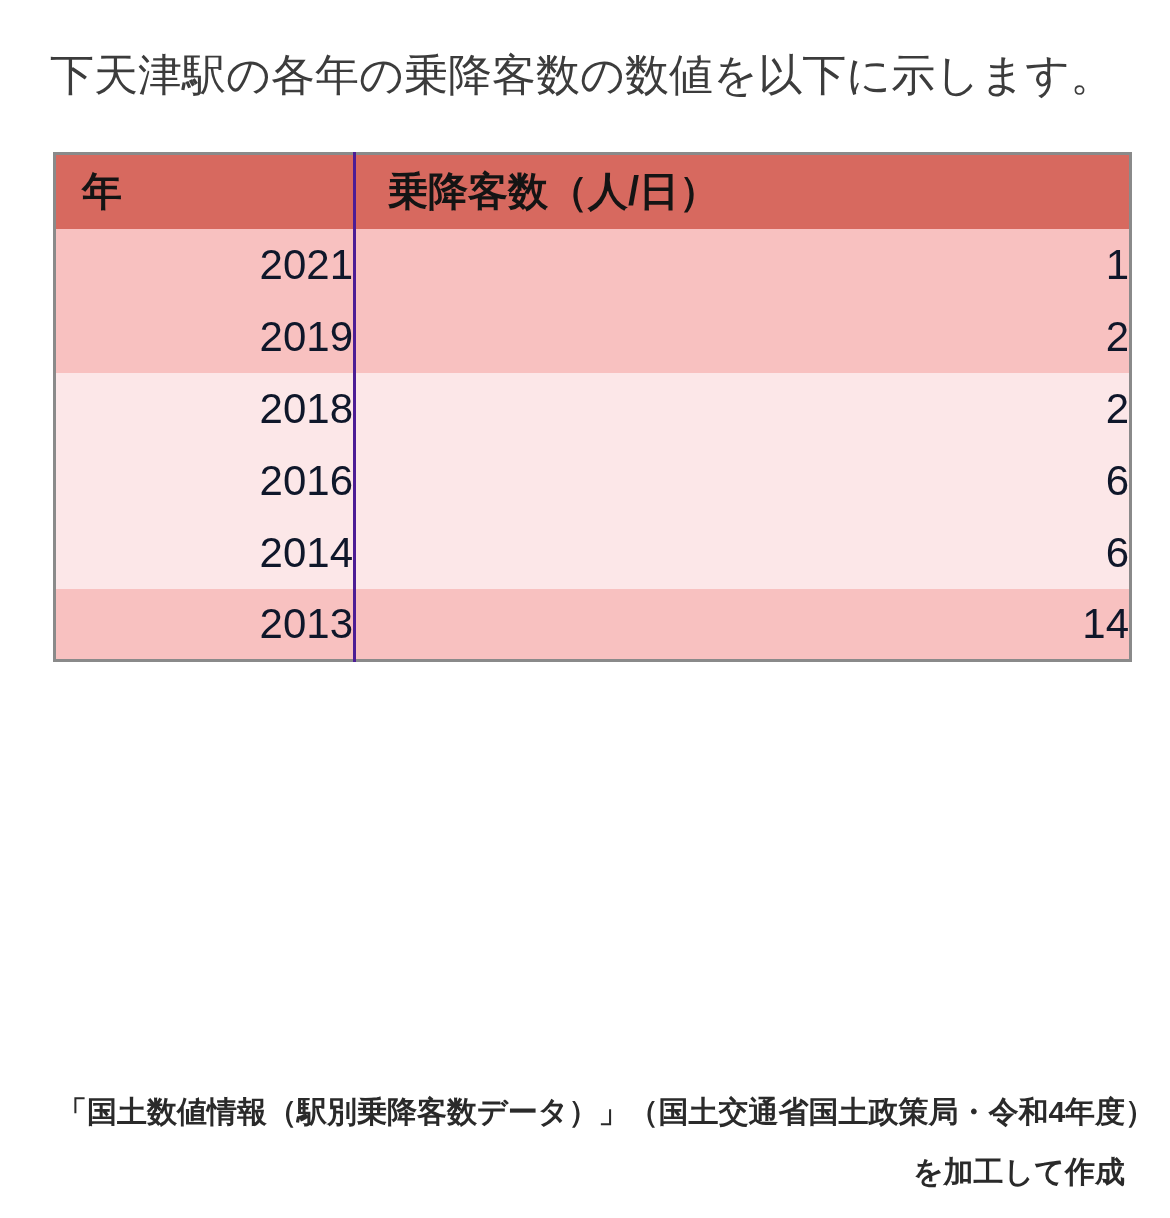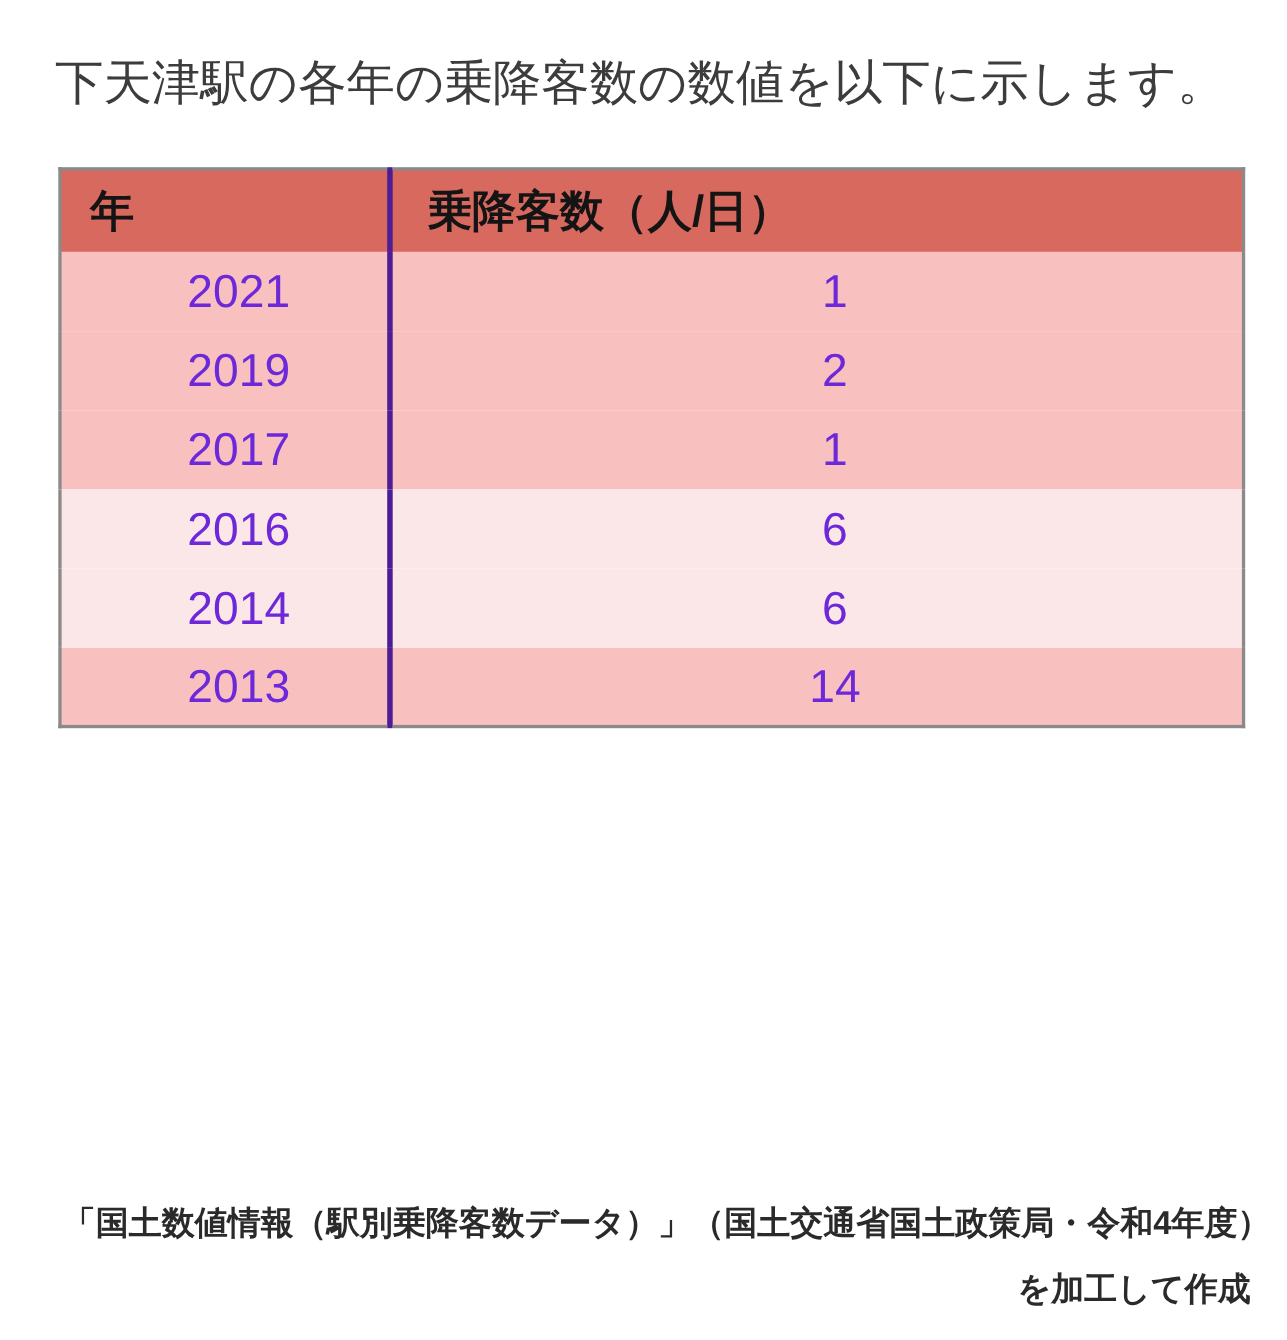--- a/index.html
+++ b/index.html
@@ -38,43 +38,43 @@
     font-weight: bold;
     color: #141414;
     text-align: left;
     padding-left: 26px;
     vertical-align: middle;
   }
   .data-table td {
     height: 72px;
     font-size: 42px;
     font-weight: normal;
-    color: #6d28d9;
-    text-align: center;
+    color: #0f172a;
+    text-align: right;
     padding-left: 26px;
     vertical-align: middle;
   }
   .data-table th + th,
   .data-table td + td {
-    border-left: 5px solid #4c1d95;
+    border-left: 3px solid #4c1d95;
     padding-left: 32px;
   }
   .data-table tr.row-dark td { background: #f8c1c0; }
   .data-table tr.row-light td { background: #fce7e8; }
   .footer-line1 {
     position: absolute;
     left: 57px; top: 1092px;
     font-size: 30px;
     font-weight: bold;
     color: #2a2a2a;
     white-space: nowrap;
   }
   .footer-line2 {
     position: absolute;
-    right: 33px; top: 1152px;
+    right: 45px; top: 1152px;
     font-size: 30px;
     font-weight: bold;
     color: #2a2a2a;
     text-align: right;
     white-space: nowrap;
   }
 </style>
 </head>
 <body>
 
@@ -95,23 +95,23 @@
     </thead>
     <tbody>
       <tr class="row-dark">
         <td>2021</td>
         <td>1</td>
       </tr>
       <tr class="row-dark">
         <td>2019</td>
         <td>2</td>
       </tr>
-      <tr class="row-dark">
-        <td>2017</td>
-        <td>1</td>
+      <tr class="row-light">
+        <td>2018</td>
+        <td>2</td>
       </tr>
       <tr class="row-light">
         <td>2016</td>
         <td>6</td>
       </tr>
       <tr class="row-light">
         <td>2014</td>
         <td>6</td>
       </tr>
       <tr class="row-dark">

